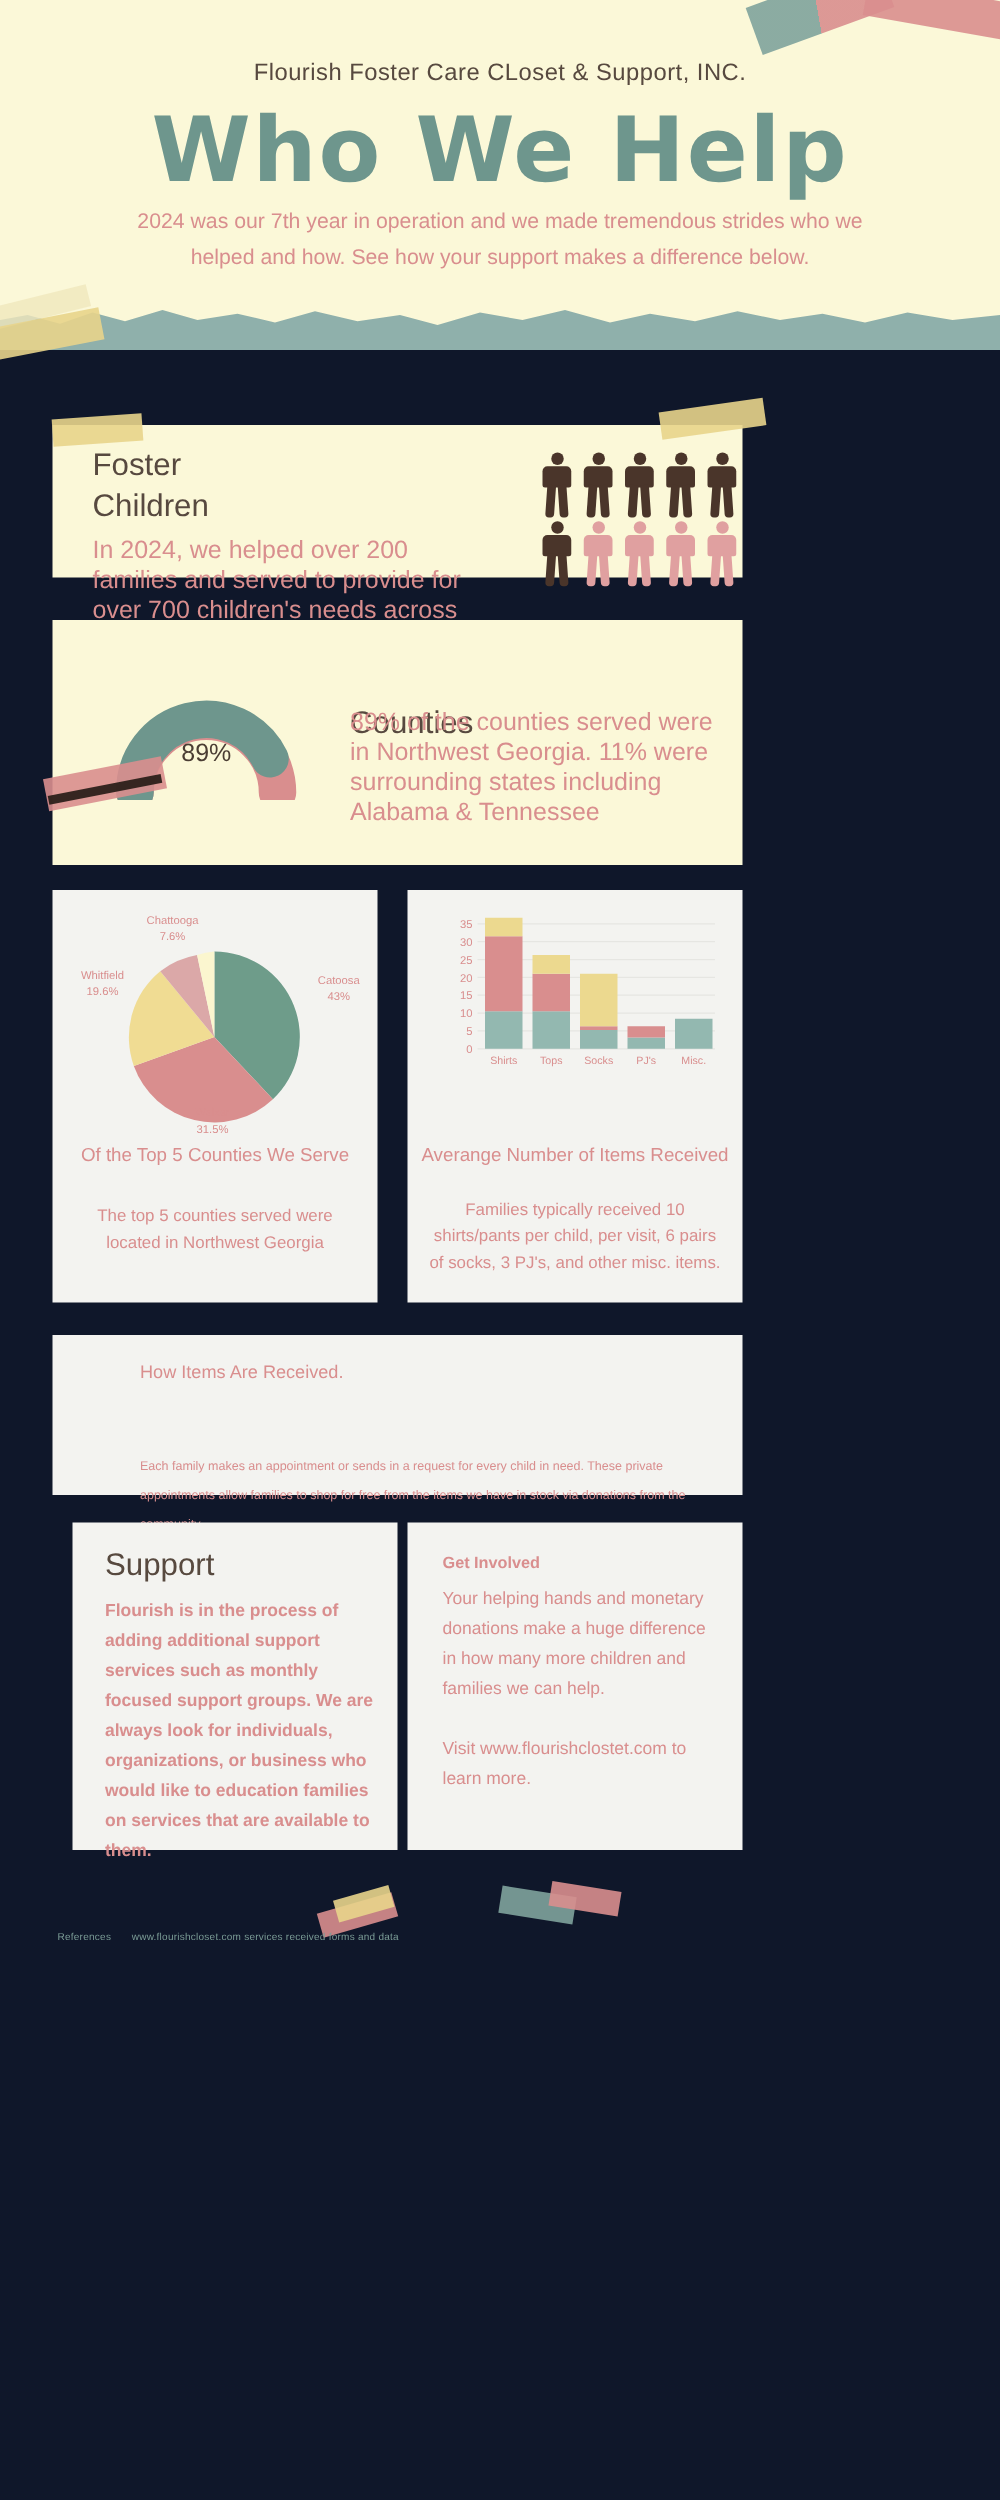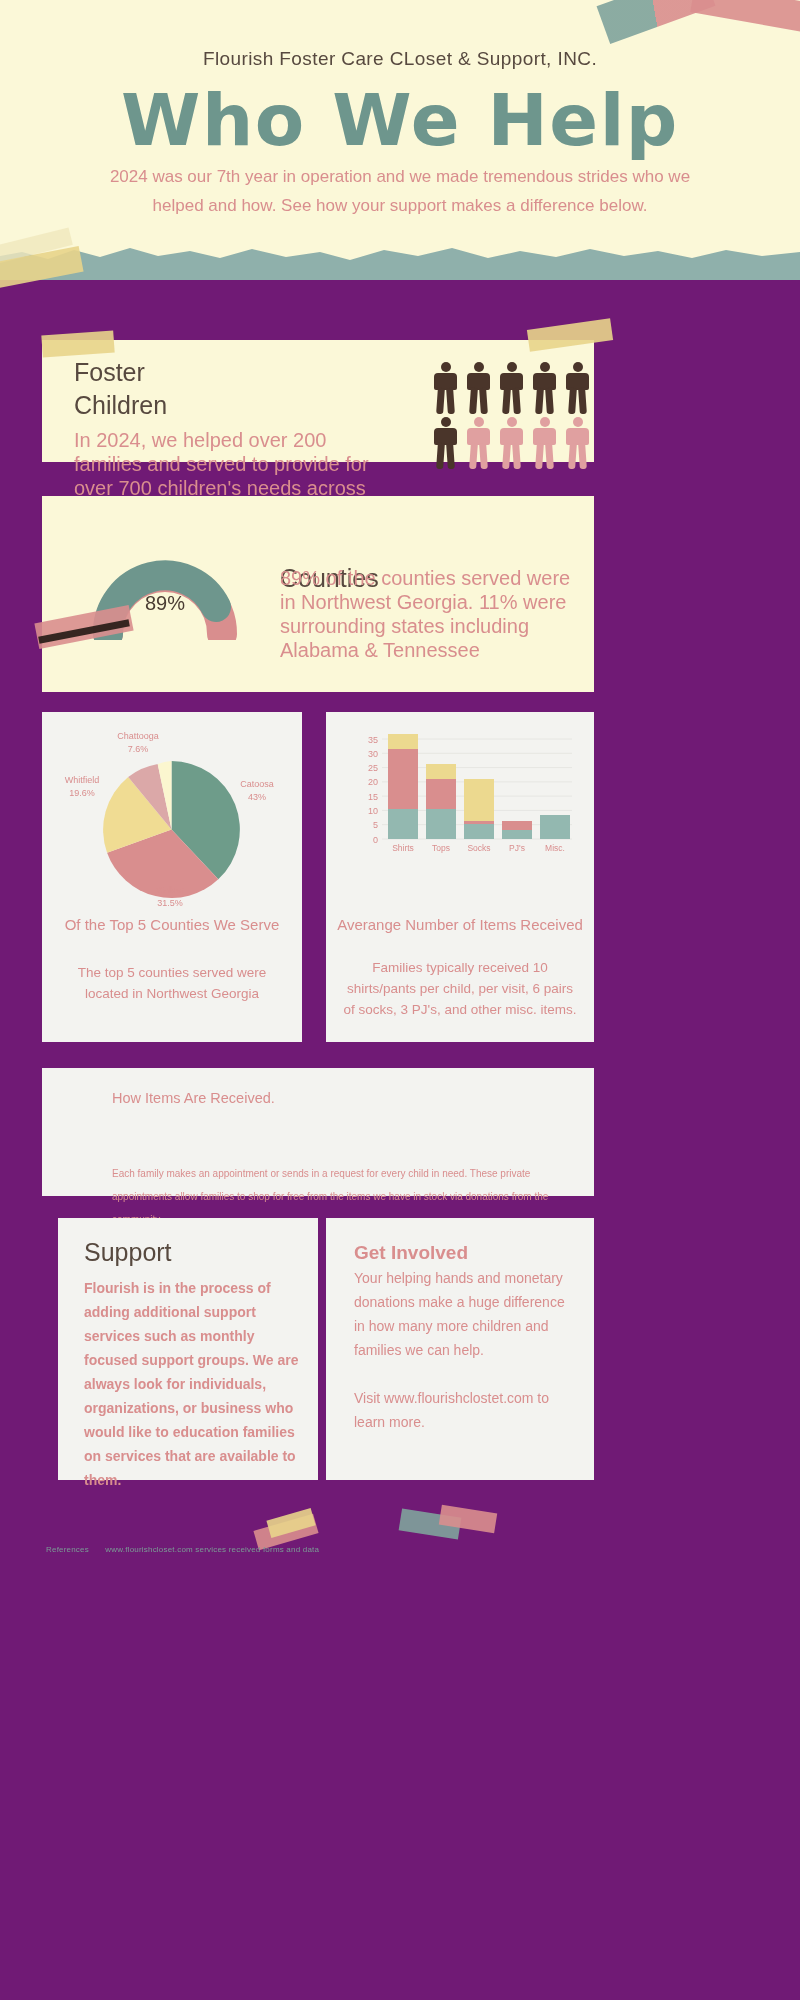--- a/index.html
+++ b/index.html
@@ -5,21 +5,21 @@
   * { box-sizing: border-box; margin: 0; padding: 0; }
   html, body {
     width: 800px; height: 2000px;
     background: #8fb0ab;
     font-family: "Liberation Sans", sans-serif;
     overflow: hidden;
   }
   #page {
     position: relative;
     width: 800px; height: 2000px;
-    background: #701a75;
+    background: #0f172a;
   }
 
   
   .header {
     position: absolute; left: 0; top: 0; width: 800px; height: 280px;
     background: #fbf8d8;
     overflow: hidden;
   }
   .header-ragged {
     position: absolute; left: 0; bottom: -2px; width: 800px; height: 40px;
@@ -173,21 +173,21 @@
     position: absolute; left: 70px; top: 46px; width: 452px;
     font-size: 10px; color: #d98e8e; line-height: 23px; margin-top: 48px;
   }
 
   
   #support-card { left: 58px; top: 1218px; width: 260px; height: 262px; }
   #involved-card { left: 326px; top: 1218px; width: 268px; height: 262px; }
   #support-card .card-title { position: absolute; left: 26px; top: 18px; }
   #support-card .card-body  { position: absolute; left: 26px; top: 58px; width: 216px; font-size: 14px; line-height: 24px; font-weight: bold; }
   #involved-card .gi-title {
-    position: absolute; left: 28px; top: 24px; font-size: 19px; font-weight: bold; color: #d98e8e;
+    position: absolute; left: 28px; top: 24px; font-size: 13px; font-weight: bold; color: #d98e8e;
   }
   #involved-card .gi-body {
     position: absolute; left: 28px; top: 48px; width: 220px;
     font-size: 14px; color: #d98e8e; line-height: 24px;
   }
   #involved-card .gi-visit {
     position: absolute; left: 28px; top: 168px; width: 222px;
     font-size: 14px; color: #d98e8e; line-height: 24px;
   }
 
@@ -322,21 +322,21 @@
       <path d="M50,50 L40.9,6.9 A45,45 0 0 1 50,5 Z" fill="#fbf6cf"></path>
     </svg>
     <div class="pie-lbl" style="left:46px; top:18px; width:100px;">
       <span>Chattooga</span><br>
       <span>7.6%</span>
     </div>
     <div class="pie-lbl" style="left:4px; top:62px; width:72px;">
       <span>Whitfield</span><br>
       <span>19.6%</span>
     </div>
-    <div class="pie-lbl" style="left:180px; top:66px; width:70px;">
+    <div class="pie-lbl" style="left:194px; top:66px; width:70px;">
       <span>Catoosa</span><br>
       <span>43%</span>
     </div>
     <div class="pie-lbl" style="left:88px; top:172px; width:80px;">
       <span>Walker</span><br>
       <span>31.5%</span>
     </div>
     <div class="chart-heading" style="top:202px;">Of the Top 5 Counties We Serve</div>
     <div class="chart-caption" style="top:250px;">The top 5 counties served were located in Northwest Georgia</div>
   </div>

